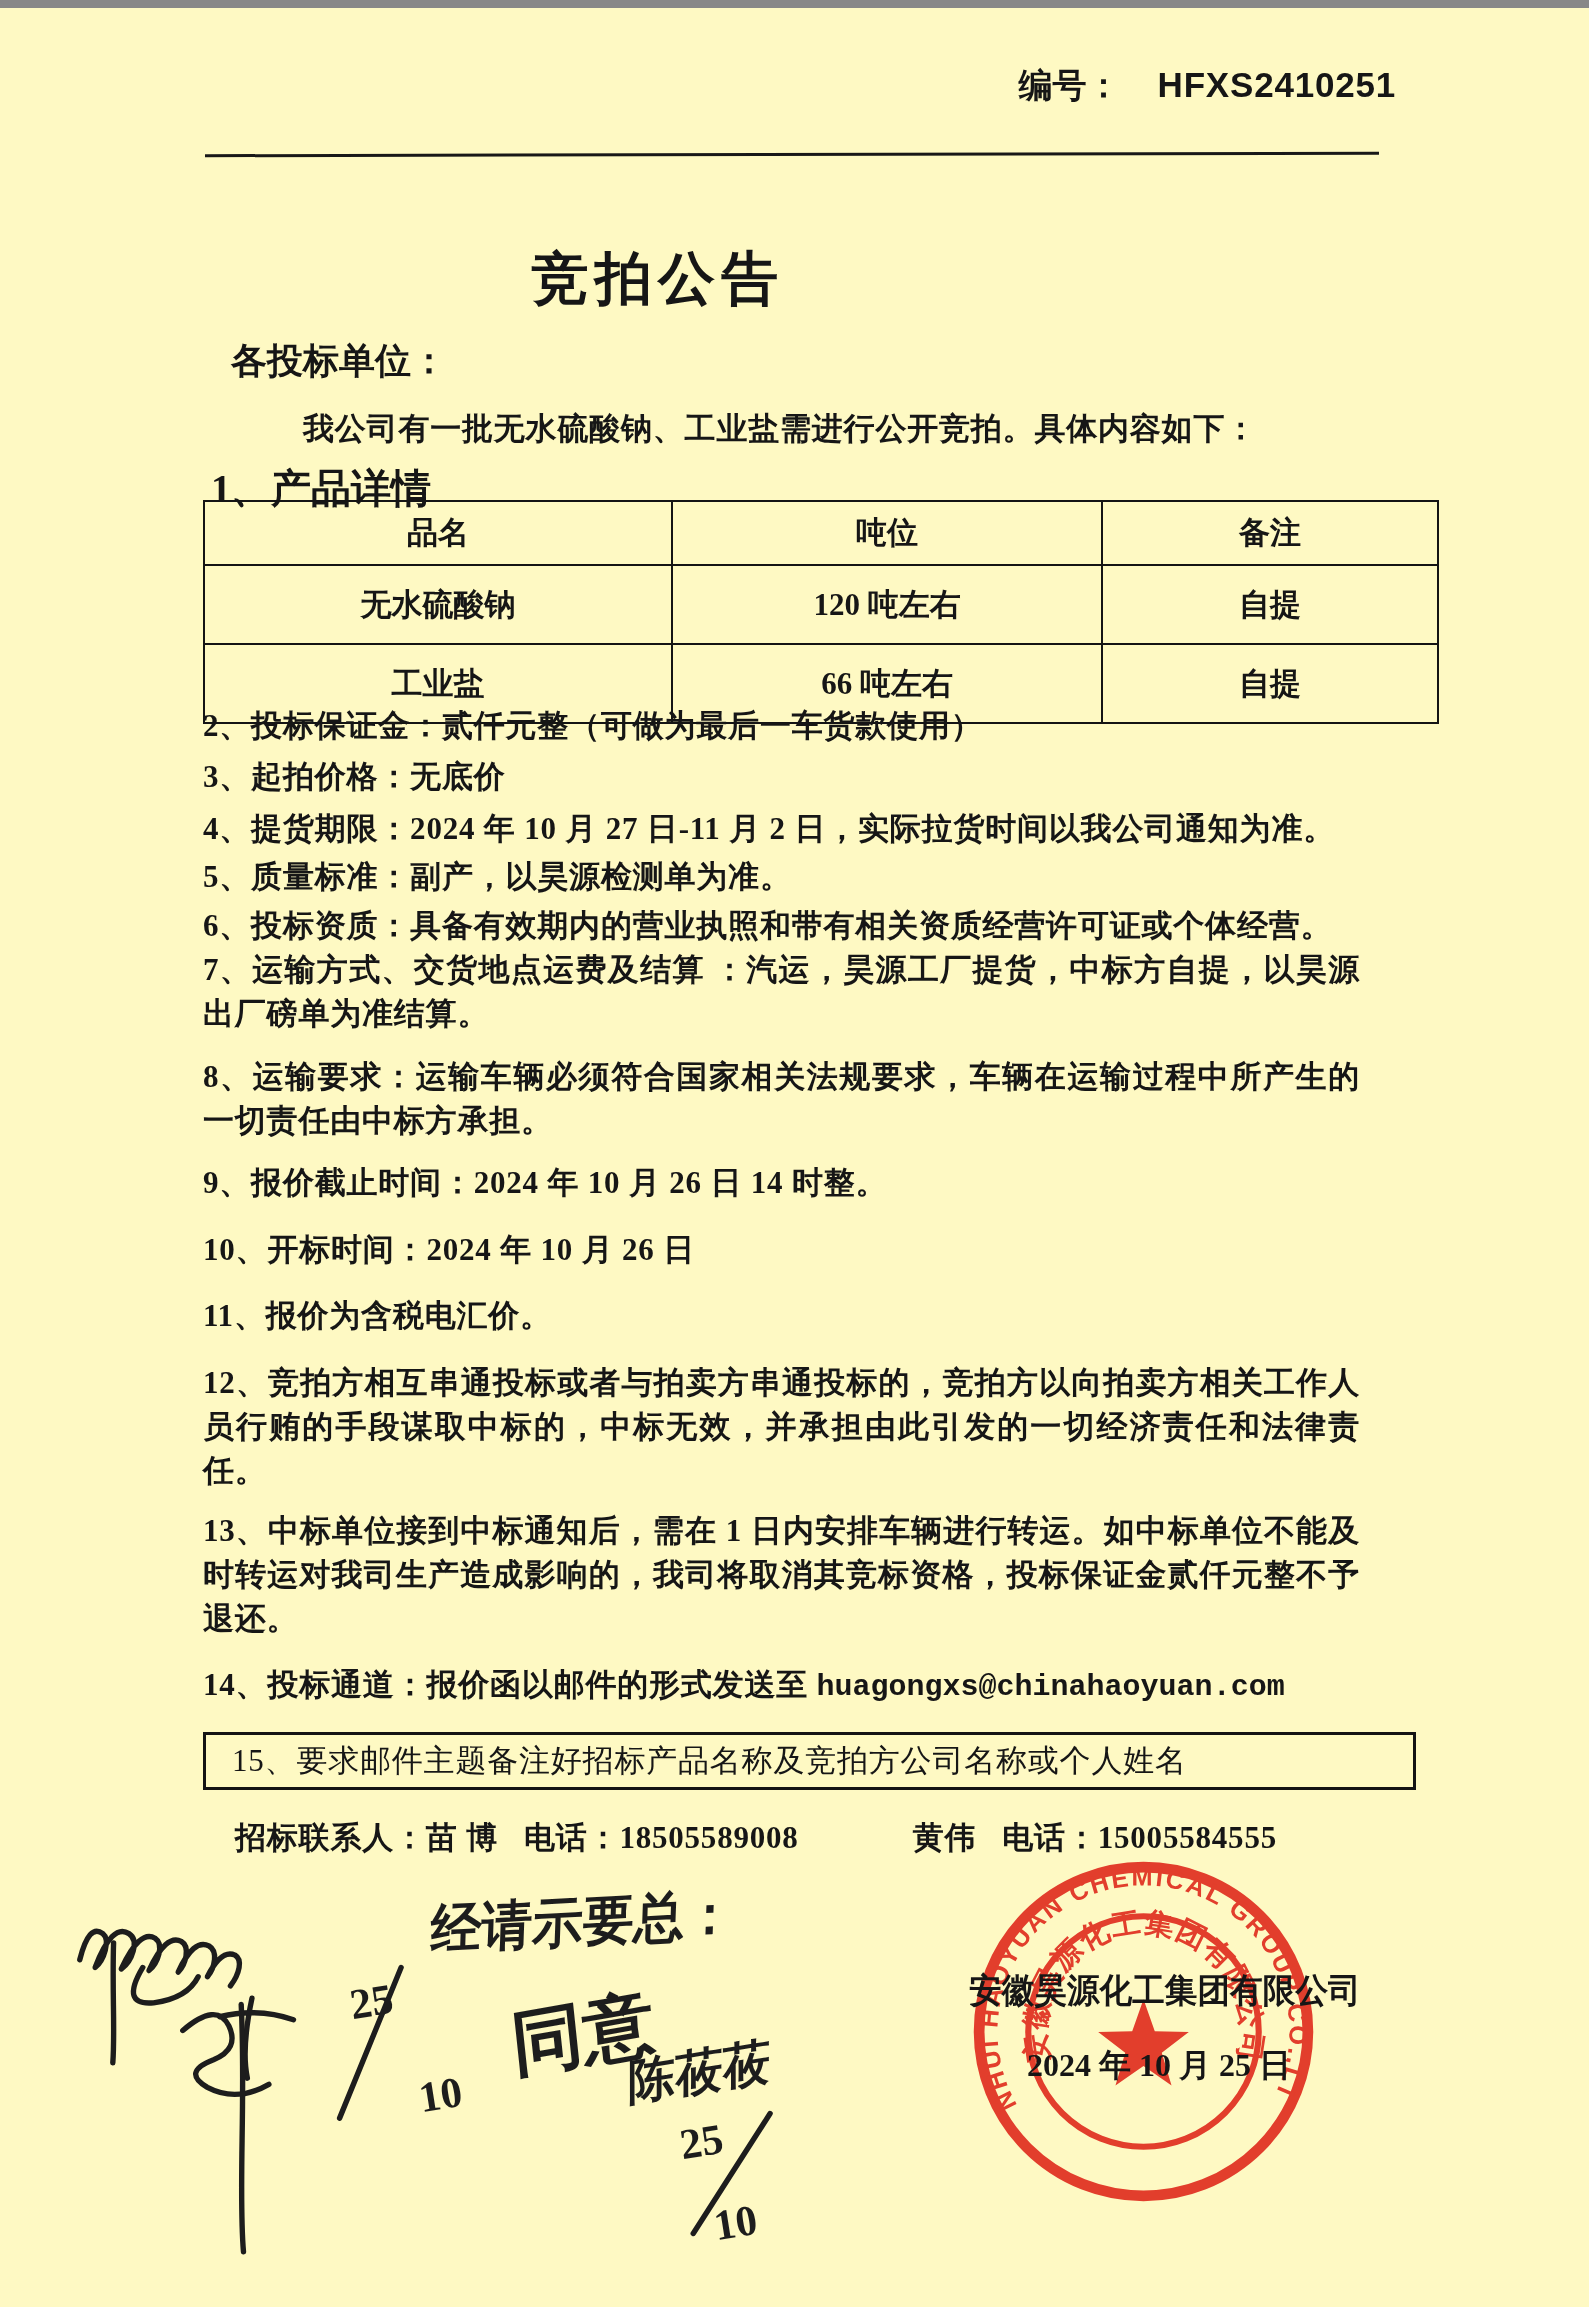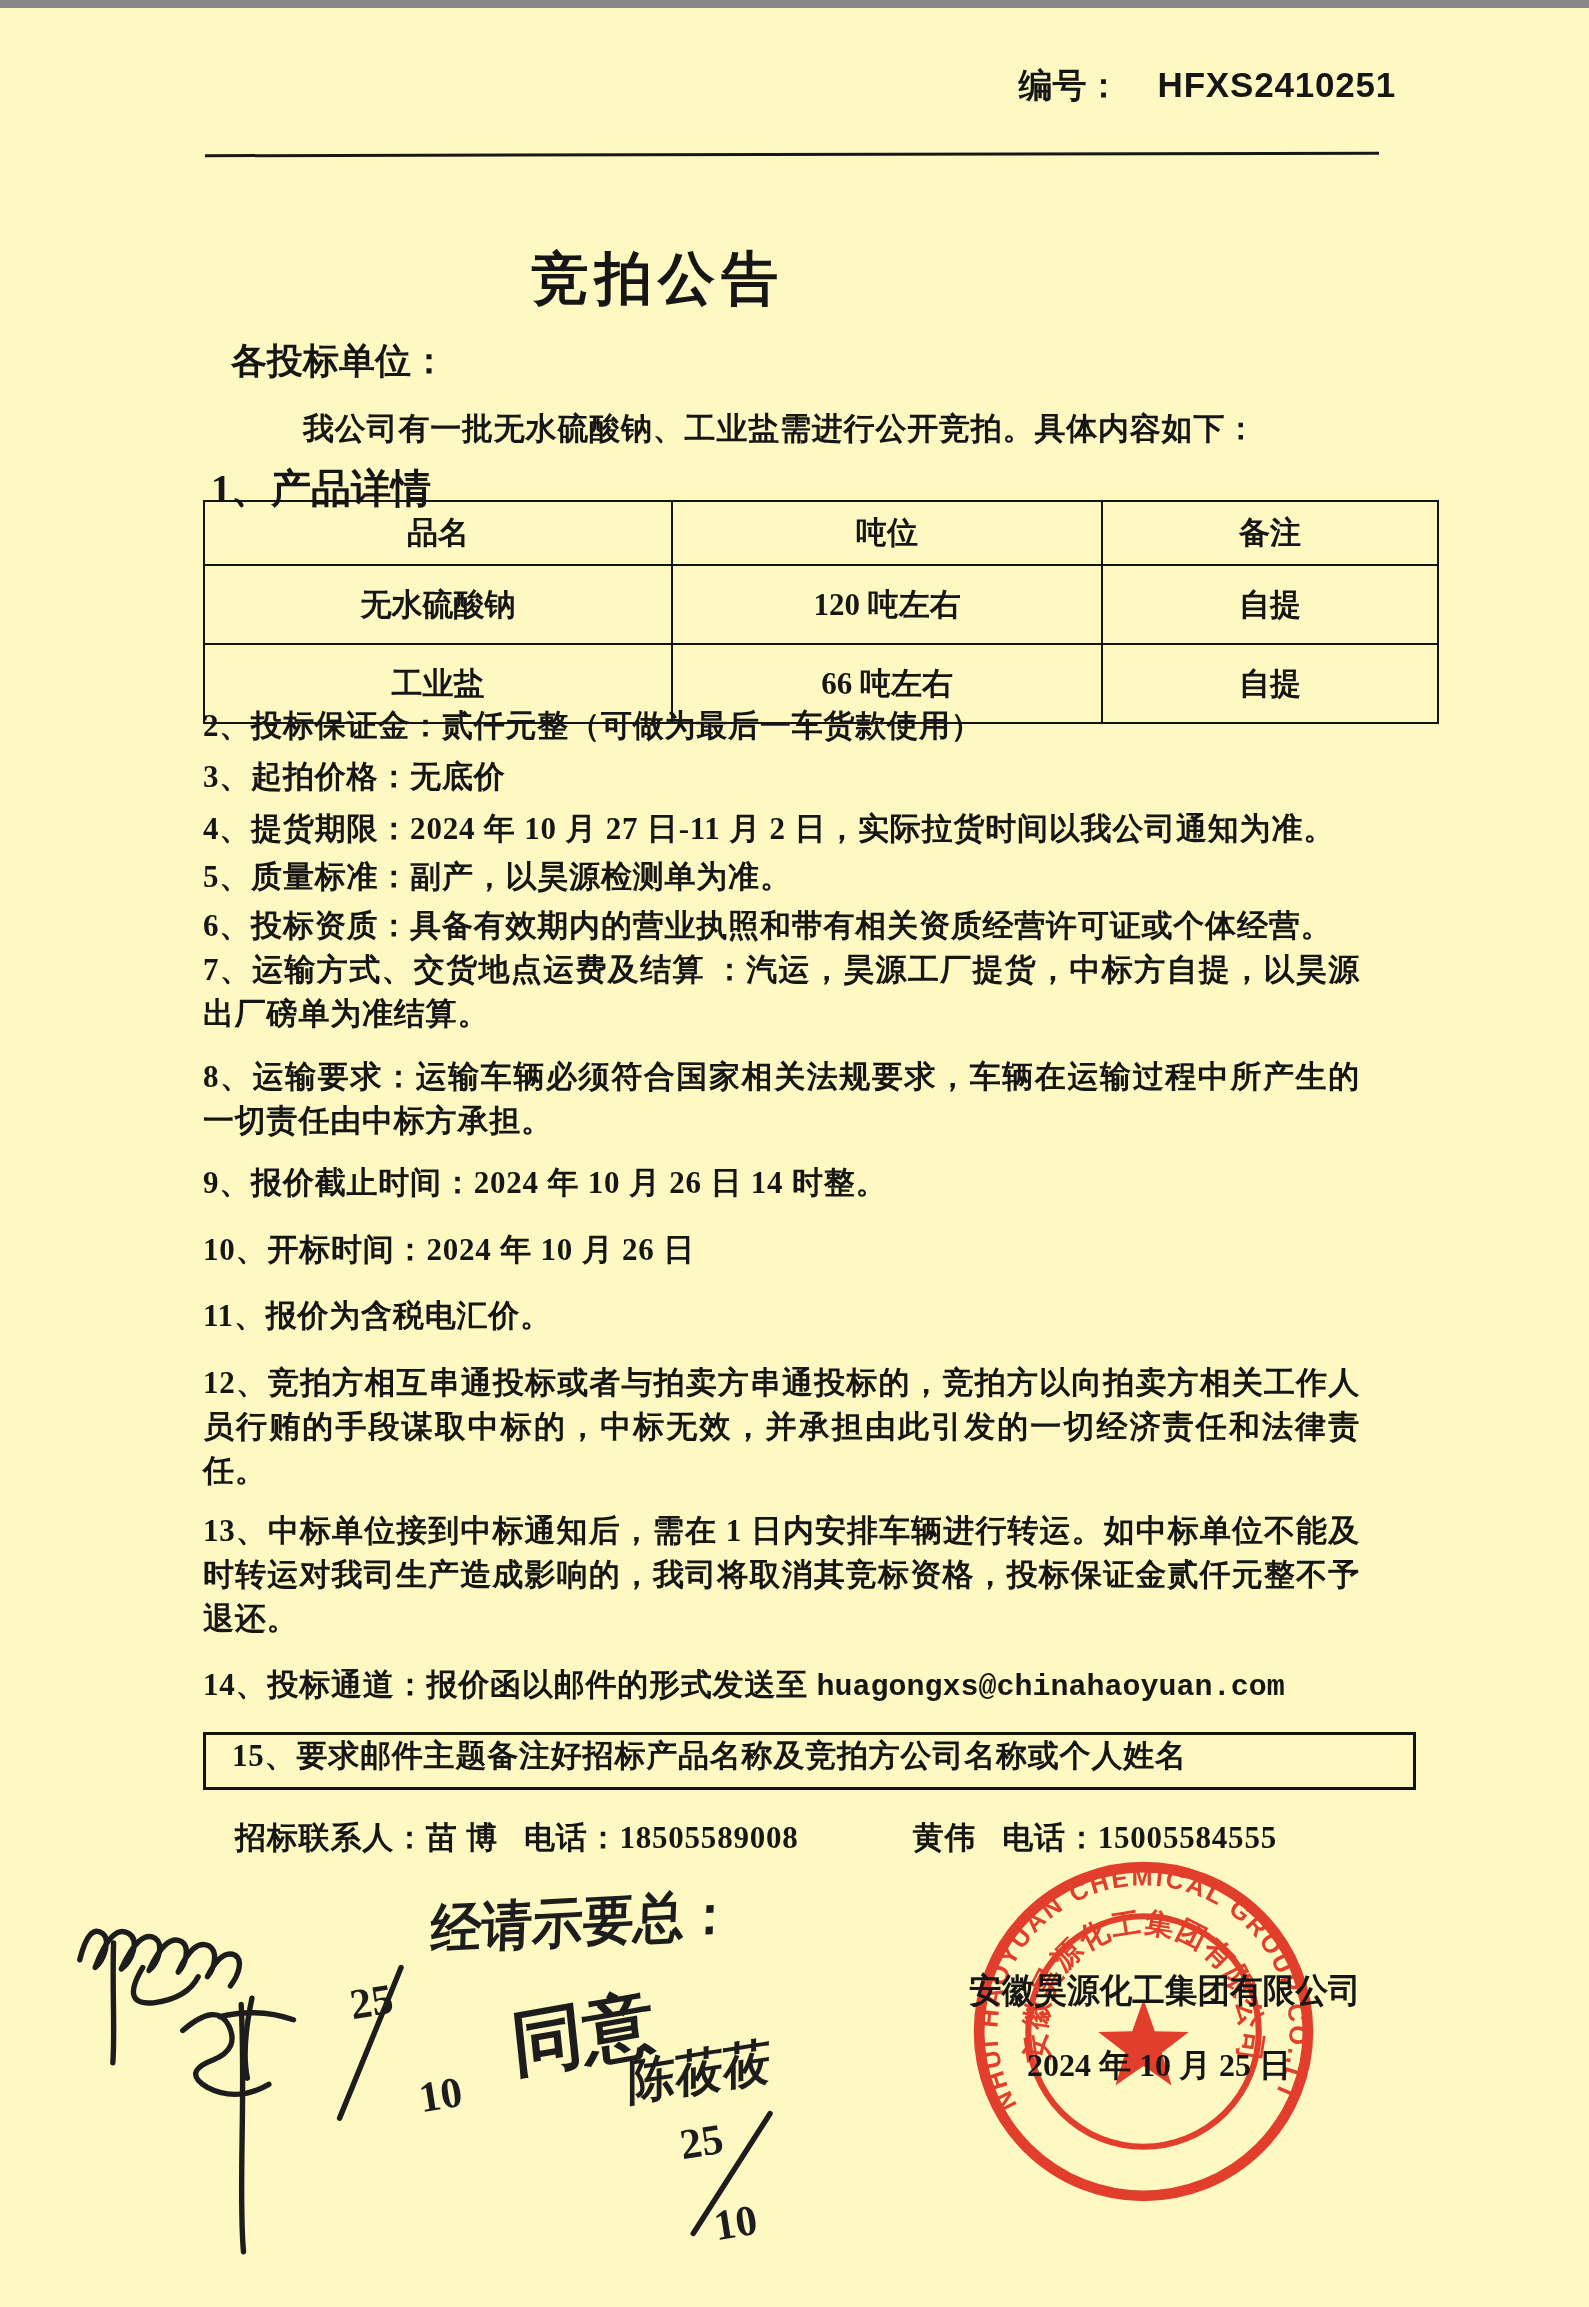--- a/index.html
+++ b/index.html
@@ -51,22 +51,22 @@
 
   
   .item{
     position:absolute;left:203px;width:1157px;
     font-size:31px;line-height:44px;font-weight:600;letter-spacing:0.8px;
     text-align:justify;
   }
   .email{font-family:"Liberation Mono","DejaVu Sans Mono",monospace;font-size:30px;font-weight:700;letter-spacing:0;}
   .boxed-item{
     position:absolute;left:203px;top:1724px;width:1181px;height:52px;
-    border:3.1px solid #141414;display:flex;
-    padding-left:26px;font-size:31px;font-weight:700;letter-spacing:0.8px;white-space:nowrap;
+    border:3.1px solid #141414;display:flex;align-items:center;
+    padding-left:26px;font-size:31px;font-weight:400;letter-spacing:0.8px;white-space:nowrap;
   }
 
   
   .contacts{
     position:absolute;left:235px;top:1809px;width:1200px;
     font-size:31px;font-weight:600;letter-spacing:0.8px;white-space:nowrap;
   }
   .contacts .gap-s{display:inline-block;width:26px;}
   .contacts .gap-l{display:inline-block;width:114px;}
 

